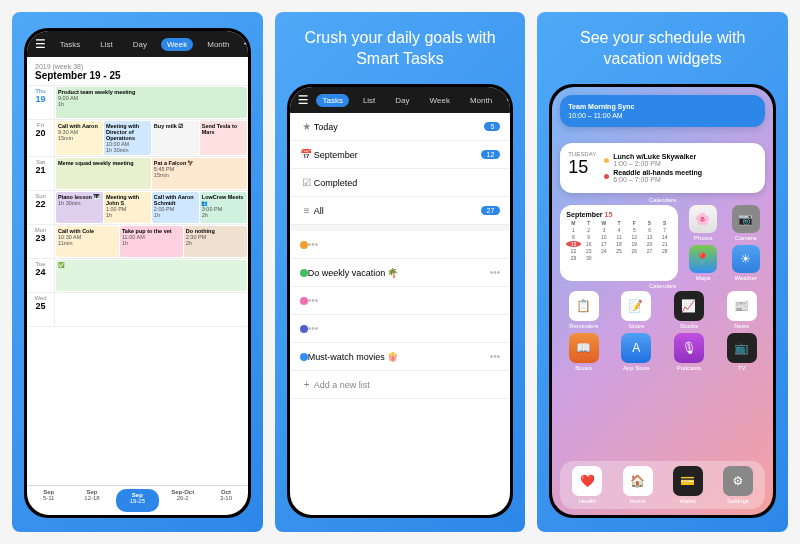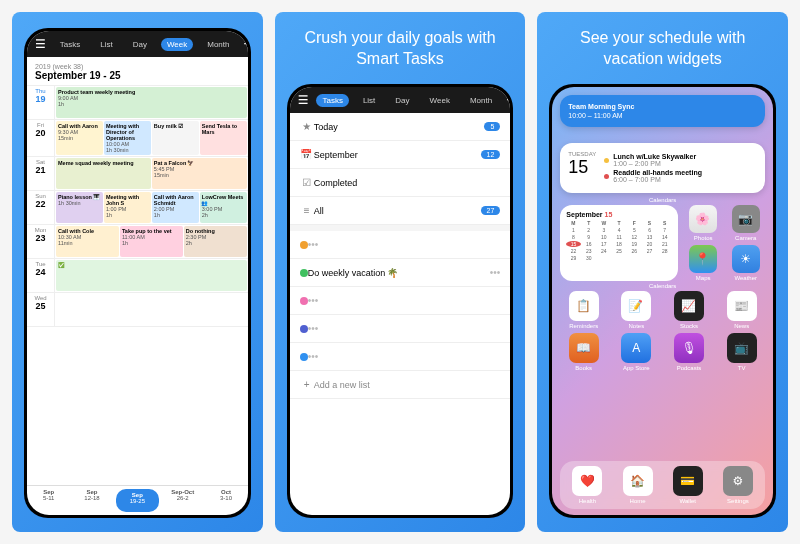--- a/index.html
+++ b/index.html
@@ -283,20 +283,21 @@
           <div class="trow">
             <span class="dot" style="background:#f070b0"></span>
             <span class="more">•••</span>
           </div>
           <div class="trow">
             <span class="dot" style="background:#5060d0"></span>
             <span class="more">•••</span>
           </div>
           <div class="trow">
             <span class="dot" style="background:#3090f0"></span>
+            <span class="tlbl">Must-watch movies 🍿</span>
             <span class="more">•••</span>
           </div>
           <div class="trow">
             <span class="tic">+</span>
             <span class="tlbl" style="color:#888">Add a new list</span>
           </div>
         </div>
   </div>
     </div>
 </div>

